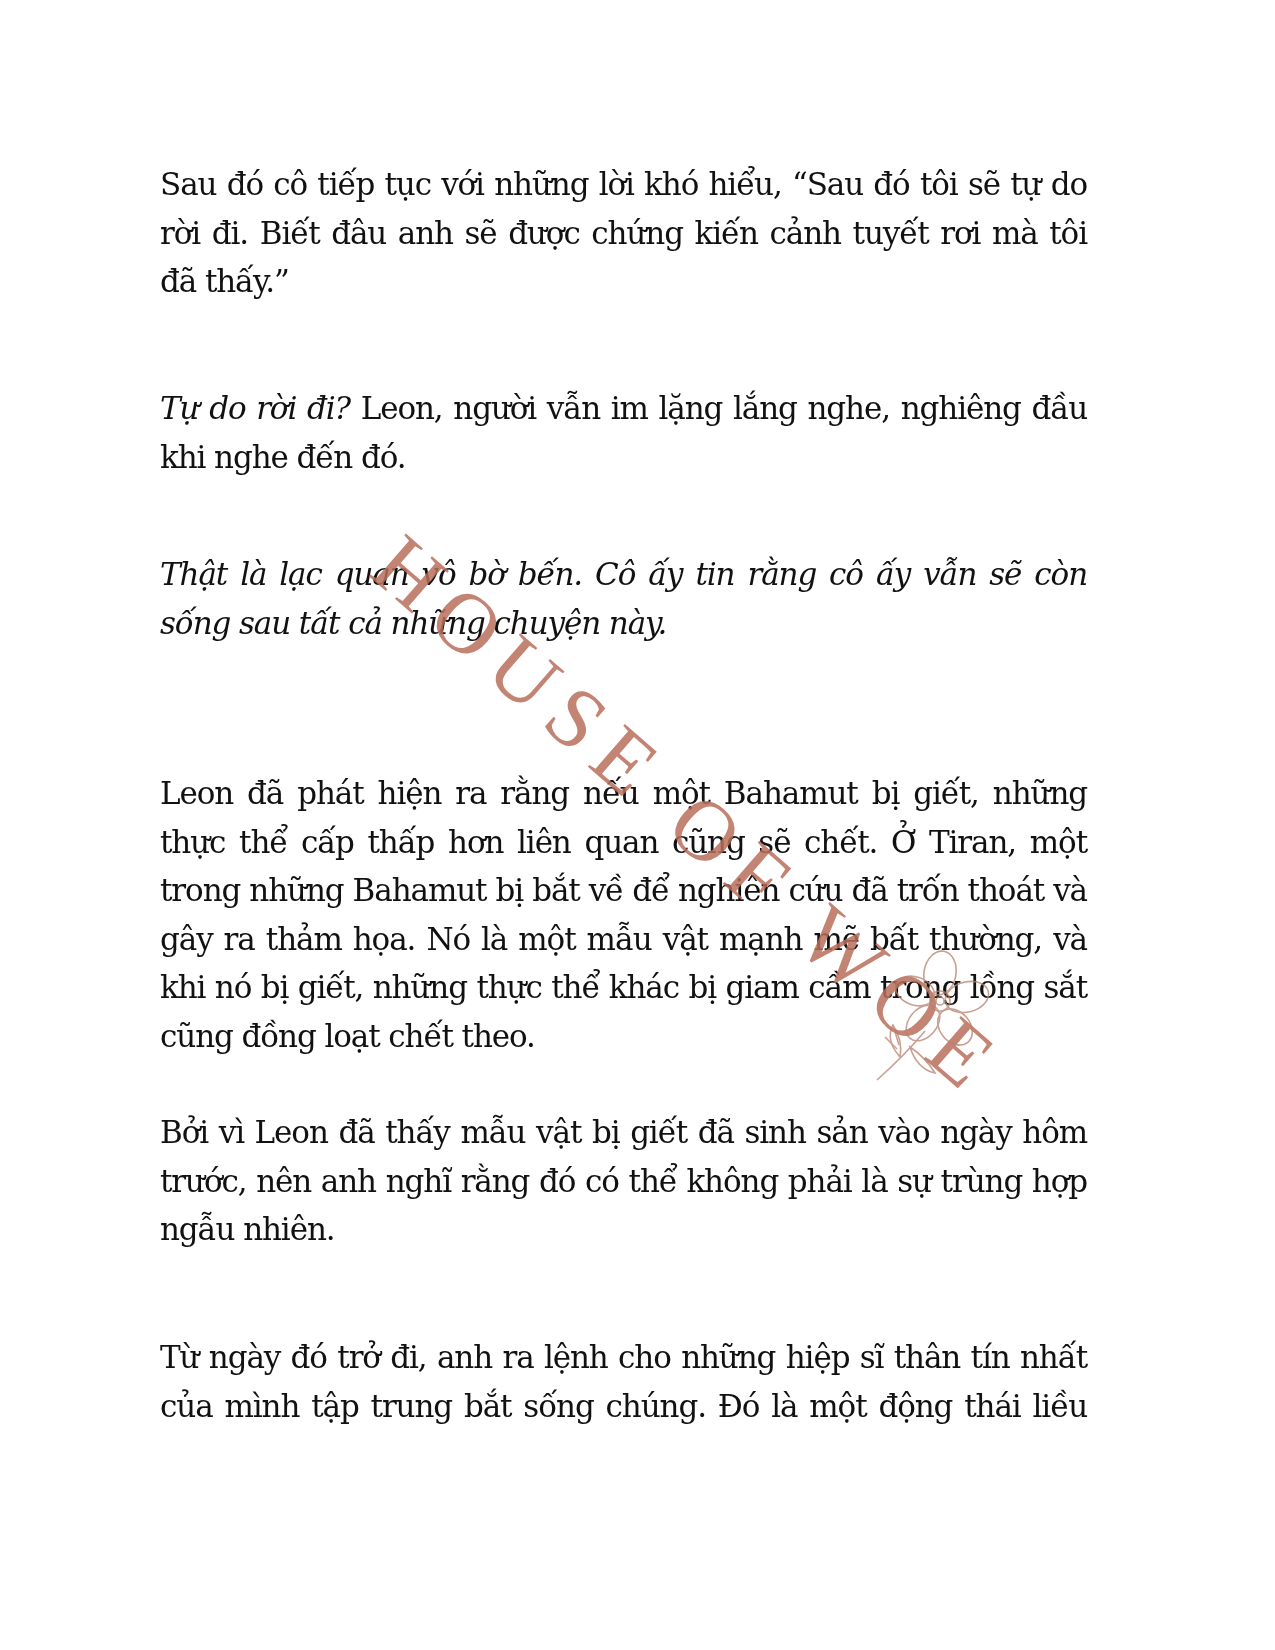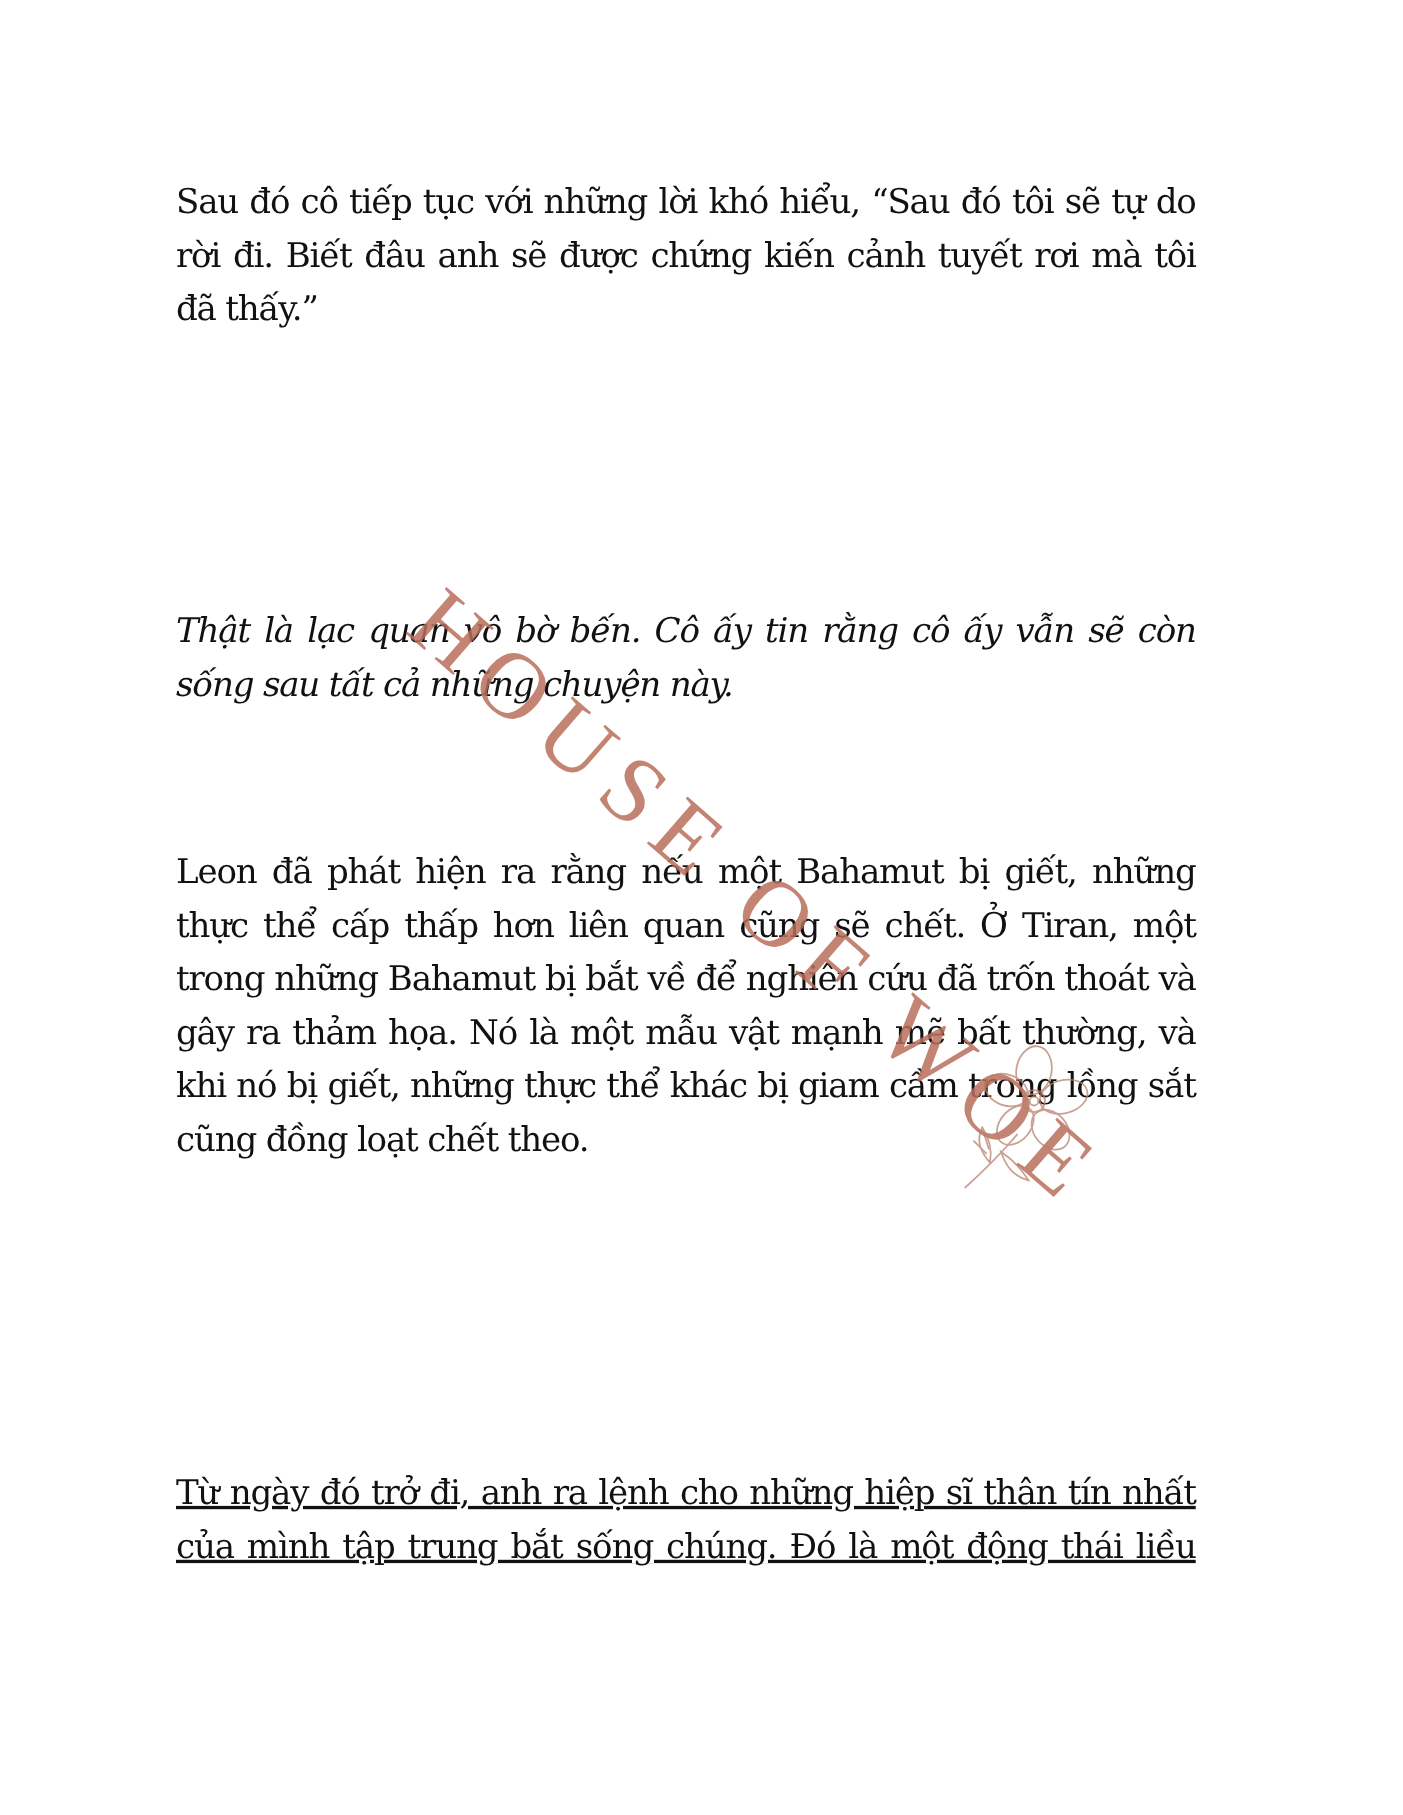--- a/index.html
+++ b/index.html
@@ -6,21 +6,21 @@
     body { width: 1275px; height: 1650px; position: relative; overflow: hidden; }
     .page { position: absolute; left: 0; top: 0; width: 1275px; height: 1650px; background: #ffffff; }
     .para {
       position: absolute; left: 143px; width: 927px;
       font-family: "DejaVu Serif", serif;
       font-size: 31px; line-height: 48.5px; color: #111111;
       text-align: justify; text-align-last: left;
       letter-spacing: -1.1px; word-spacing: 0px;
       margin: 17px;
     }
-    .para.justify-last { text-align-last: justify; text-decoration: underline; }
+    .para.justify-last { text-align-last: justify; }
     .para i { font-style: italic; }
     .watermark {
       position: absolute; left: 205px; top: 700px;
       transform-origin: 0 0;
       transform: rotate(41deg) translate(40px,-280px);
       font-family: "Liberation Serif", serif;
       font-size: 86px; letter-spacing: 14px;
       color: rgba(184,110,92,0.85);
       white-space: nowrap; pointer-events: none;
     }
@@ -28,29 +28,35 @@
   </style>
 </head>
 <body>
 
 <div class="page">
 
   <p class="para" style="top:143px;">
     <span>Sau đó cô tiếp tục với những lời khó hiểu, “Sau đó tôi sẽ tự do rời đi. Biết đâu anh sẽ được chứng kiến cảnh tuyết rơi mà tôi đã thấy.”</span>
   </p>
 
+  <p class="para" style="top:367px;">
+    <i>Tự do rời đi?</i><span> Leon, người vẫn im lặng lắng nghe, nghiêng đầu khi nghe đến đó.</span>
+  </p>
 
   <p class="para" style="top:533px;">
     <i>Thật là lạc quan vô bờ bến. Cô ấy tin rằng cô ấy vẫn sẽ còn sống sau tất cả những chuyện này.</i>
   </p>
 
   <p class="para" style="top:752px;">
     <span>Leon đã phát hiện ra rằng nếu một Bahamut bị giết, những thực thể cấp thấp hơn liên quan cũng sẽ chết. Ở Tiran, một trong những Bahamut bị bắt về để nghiên cứu đã trốn thoát và gây ra thảm họa. Nó là một mẫu vật mạnh mẽ bất thường, và khi nó bị giết, những thực thể khác bị giam cầm trong lồng sắt cũng đồng loạt chết theo.</span>
   </p>
 
+  <p class="para" style="top:1091px;">
+    <span>Bởi vì Leon đã thấy mẫu vật bị giết đã sinh sản vào ngày hôm trước, nên anh nghĩ rằng đó có thể không phải là sự trùng hợp ngẫu nhiên.</span>
+  </p>
 
   <p class="para justify-last" style="top:1316px;">
     <span>Từ ngày đó trở đi, anh ra lệnh cho những hiệp sĩ thân tín nhất của mình tập trung bắt sống chúng. Đó là một động thái liều</span>
   </p>
 
   <div class="watermark">HOUSE OF WOE</div>
 
   <svg class="flower" viewBox="0 0 140 140" xmlns="http://www.w3.org/2000/svg">
     <g fill="none" stroke="#b8806e" stroke-width="1.6" opacity="0.75">
       <ellipse cx="85" cy="28" rx="16" ry="22" transform="rotate(10 85 28)"></ellipse>

